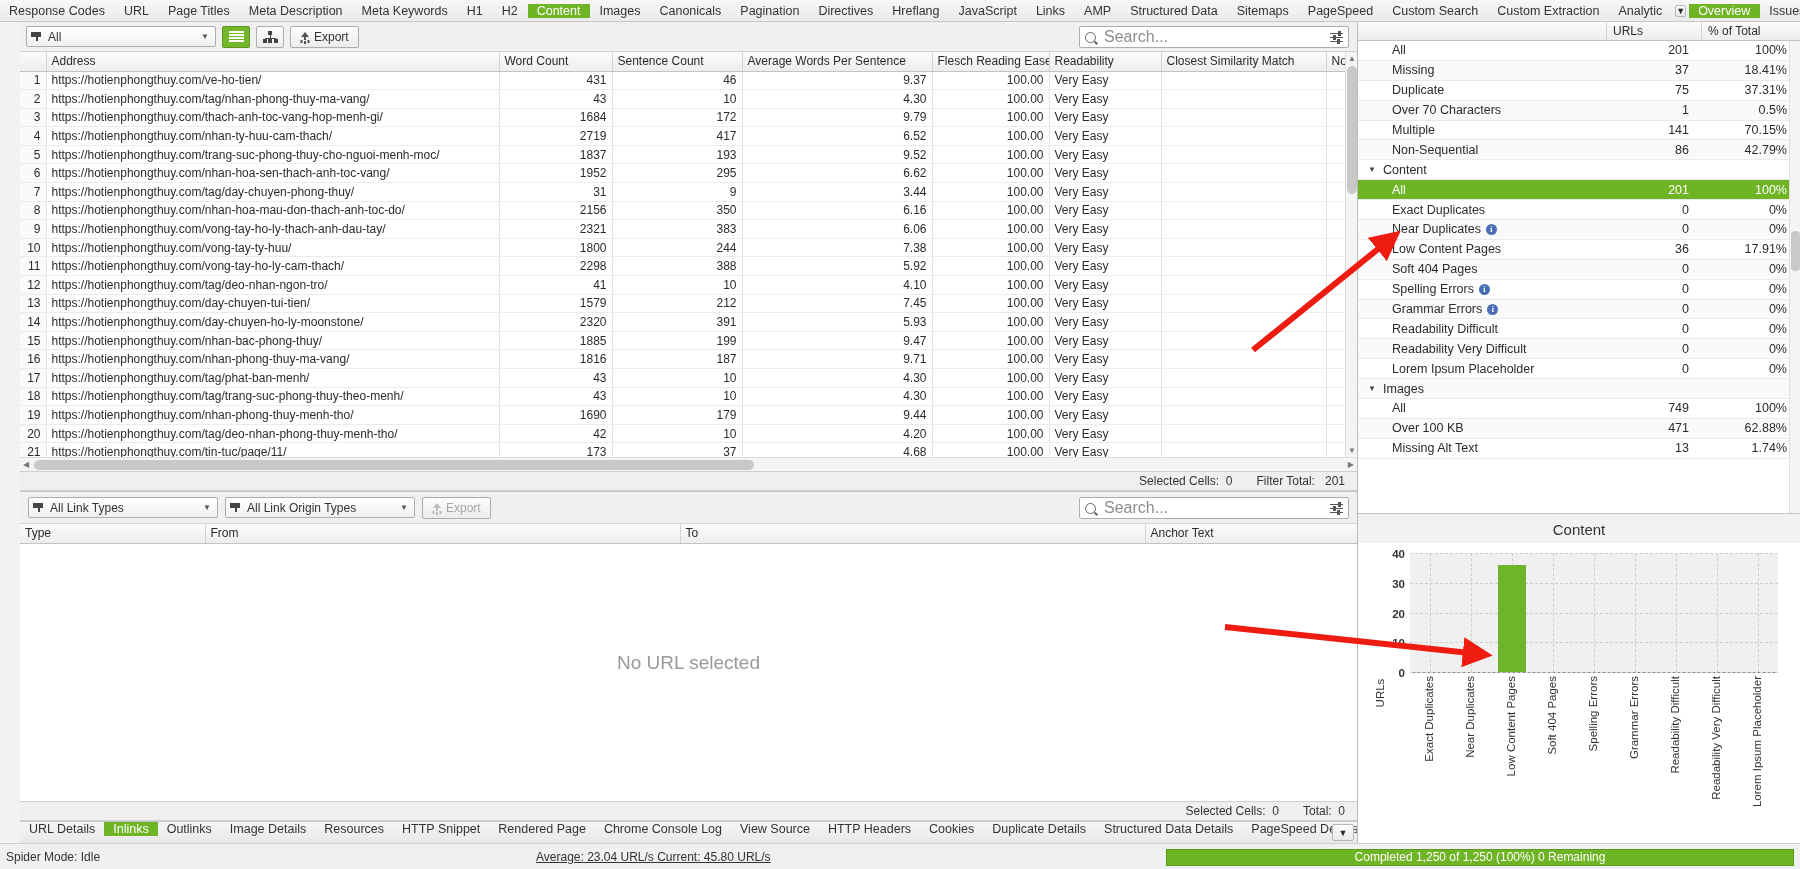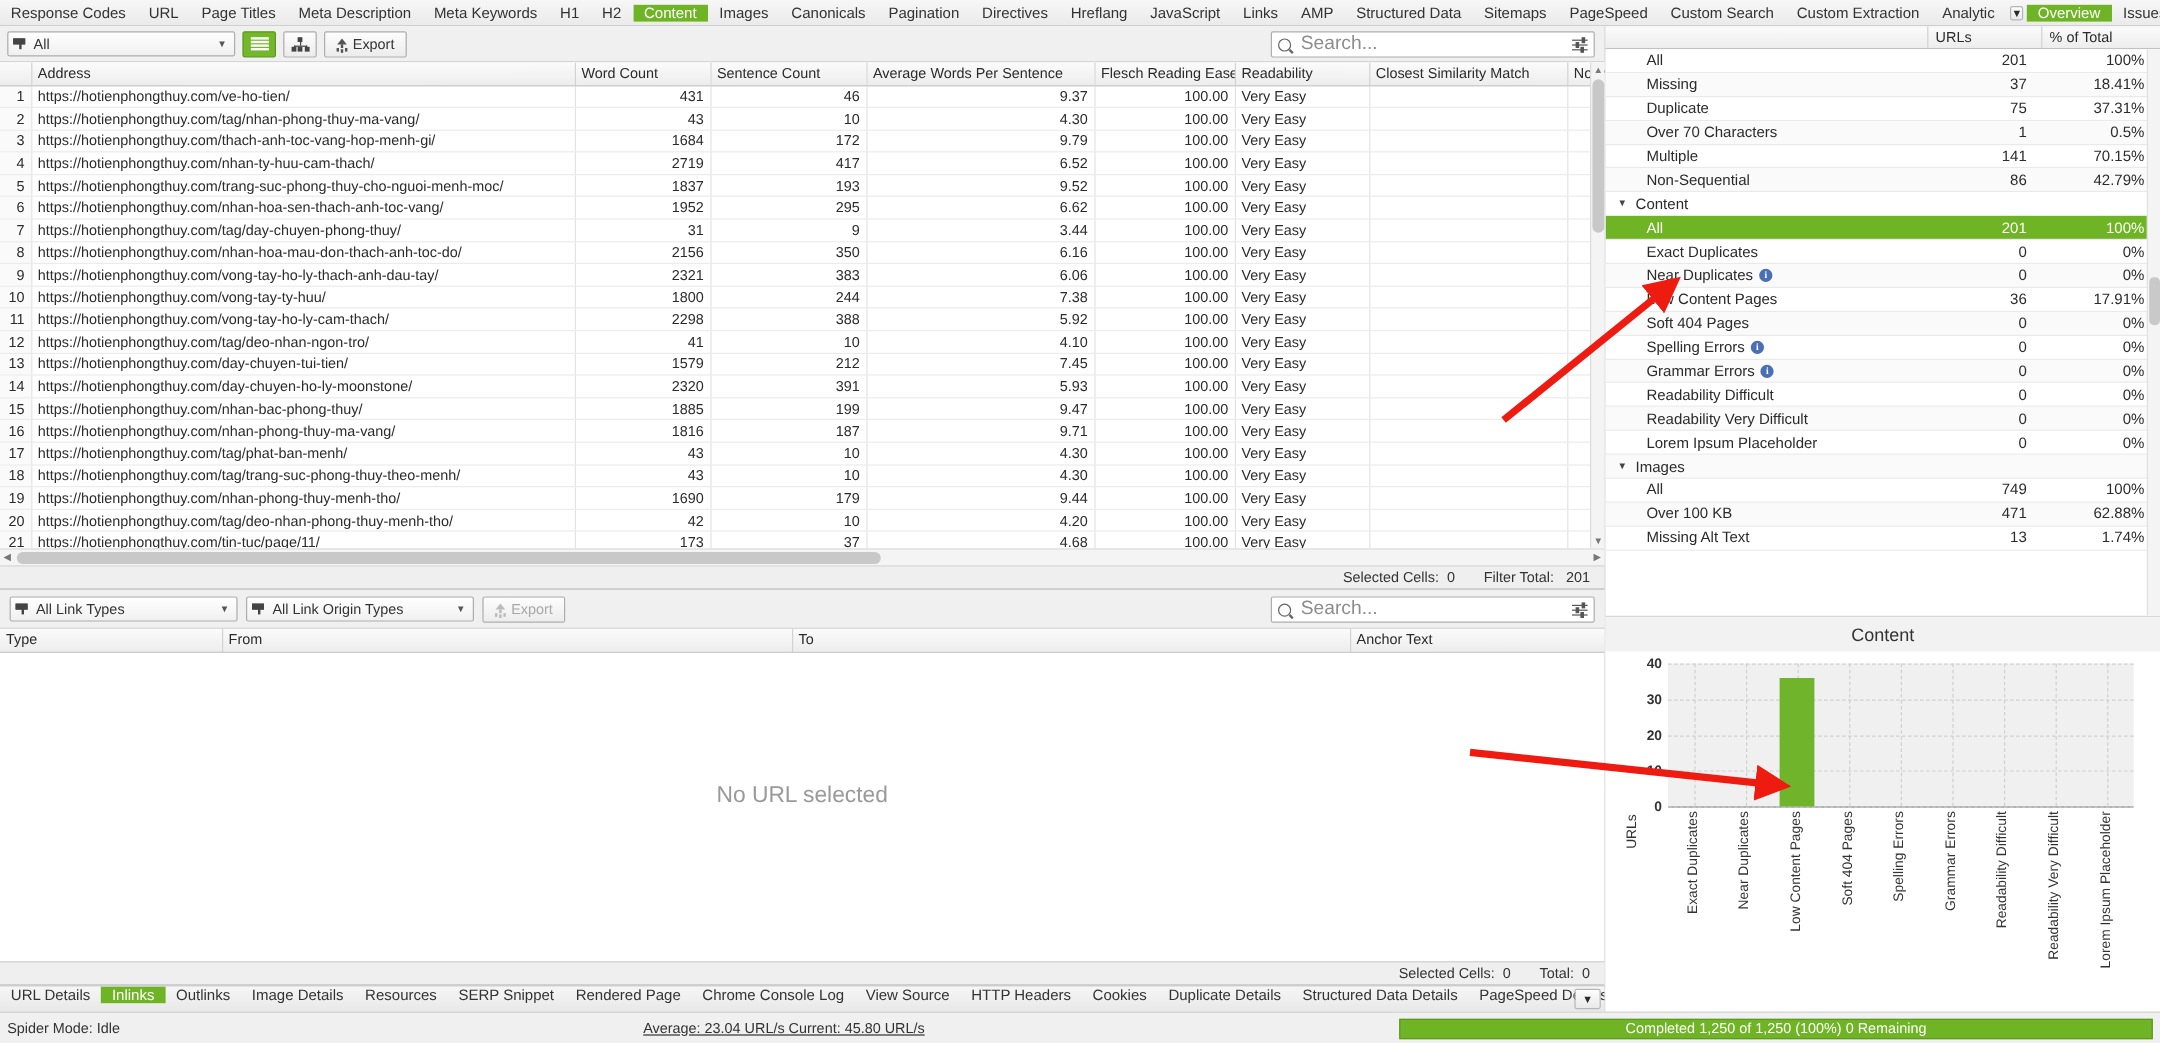--- a/index.html
+++ b/index.html
@@ -28,21 +28,21 @@
     border-right: 1px solid transparent;
   }
   .ttab.active { background: #6fb424; color: #fff; font-weight: normal; }
   .ttab-caret {
     width: 22px; display: flex; align-items: center; justify-content: center;
     border: 1px solid #b6b6b6; background: linear-gradient(#fdfdfd,#e9e9e9);
     margin: 1px 3px; border-radius: 2px; font-size: 9px;
   }
 
   
-  .body-split { flex: 1; display: flex; min-height: 0; }
+  .body-split { flex: 1; display: flex; min-height: 0; padding-left: 20px; }
   .left-pane { width: 1338px; min-width: 1338px; display: flex; flex-direction: column; border-right: 1px solid #bbb; background:#fff;}
   .right-pane { flex: 1; display: flex; flex-direction: column; background: #f2f2f2; min-width:0;}
 
   
   .filterbar {
     height: 30px; min-height: 30px;
     background: #f0f0f0;
     border-bottom: 1px solid #cfcfcf;
     display: flex; align-items: center; gap: 6px;
     padding: 0 6px;
@@ -658,21 +658,21 @@
         </div>
       </div>
 
       <div class="bottomtabs">
         <div id="bottom-tabs-host" style="display:flex;align-items:flex-start">
             <div class="btab">URL Details</div>
             <div class="btab active">Inlinks</div>
             <div class="btab">Outlinks</div>
             <div class="btab">Image Details</div>
             <div class="btab">Resources</div>
-            <div class="btab">SERP Snippet</div>
+            <div class="btab">HTTP Snippet</div>
             <div class="btab">Rendered Page</div>
             <div class="btab">Chrome Console Log</div>
             <div class="btab">View Source</div>
             <div class="btab">HTTP Headers</div>
             <div class="btab">Cookies</div>
             <div class="btab">Duplicate Details</div>
             <div class="btab">Structured Data Details</div>
             <div class="btab">PageSpeed Details</div>
           </div>
         <div class="btab-caret">

